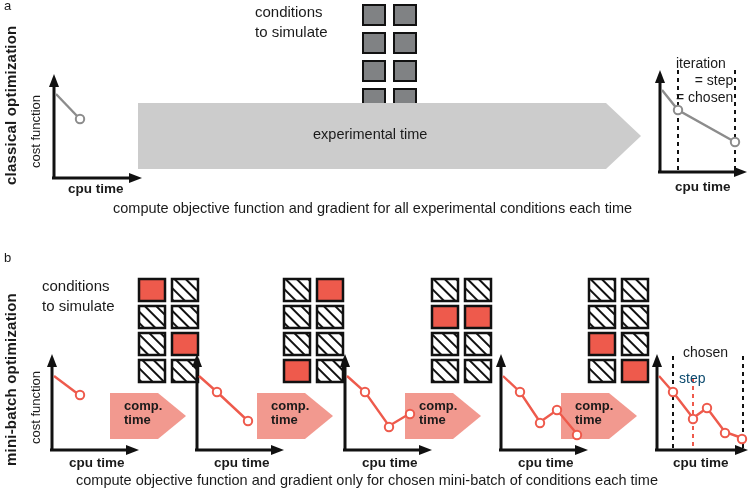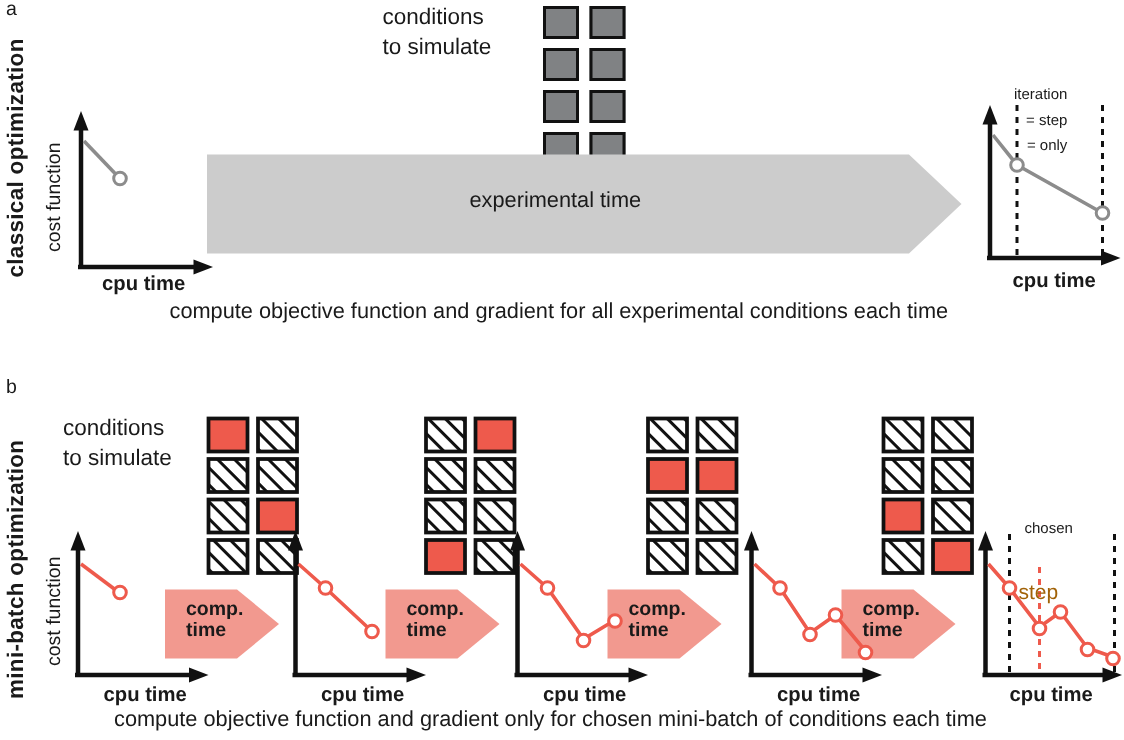--- a/index.html
+++ b/index.html
@@ -10,21 +10,21 @@
   .side-label{font-size:15px;font-weight:bold;letter-spacing:.2px;
      writing-mode:vertical-rl;transform:rotate(180deg);white-space:nowrap;
      text-align:center;}
   .caption{font-size:14.5px;white-space:nowrap;}
   .headtext{font-size:15px;line-height:19px;white-space:nowrap;}
   .axislabel{font-size:13.5px;white-space:nowrap;font-weight:bold;}
   .ylabel{font-size:13px;writing-mode:vertical-rl;transform:rotate(180deg);
      white-space:nowrap;}
   .arrowtext{font-size:14.5px;white-space:nowrap;}
   .arrowtext-sm{font-size:13px;line-height:14px;font-weight:bold;white-space:nowrap;}
-  .annot{font-size:10px;line-height:17px;white-space:nowrap;}
+  .annot{font-size:14px;line-height:17px;white-space:nowrap;}
   .annot-step{font-size:14px;white-space:nowrap;}
   svg{display:block;overflow:visible;}
   .sq-gray{background:#808284;border:2px solid #111111;box-sizing:border-box;}
 </style>
 </head>
 <body>
 
 <div class="abs panel-letter" style="left:4px;top:-2px;">a</div>
 
 <div class="abs side-label" style="left:2px;top:8px;width:22px;height:195px;">classical optimization</div>
@@ -81,21 +81,21 @@
     <polygon points="97,108 84,103 84,113" fill="#111"></polygon>
 
     <polyline points="12,26 28,46 85,78" fill="none" stroke="#8C8C8C" stroke-width="2.4"></polyline>
     <circle cx="28" cy="46" r="4.2" fill="#ffffff" stroke="#8C8C8C" stroke-width="2"></circle>
     <circle cx="85" cy="78" r="4.2" fill="#ffffff" stroke="#8C8C8C" stroke-width="2"></circle>
   </svg>
 </div>
 <div class="abs annot" style="left:676px;top:55px;text-align:left;">
   <div>iteration</div>
   <div style="text-align:right;">= step</div>
-  <div style="text-align:right;">= only</div>
+  <div style="text-align:right;">= chosen</div>
 </div>
 <div class="abs axislabel" style="left:675px;top:179px;">cpu time</div>
 
 <div class="abs caption" style="left:113px;top:200px;text-align:center;">compute objective function and gradient for all experimental conditions each time</div>
 
 <div class="abs panel-letter" style="left:4px;top:250px;">b</div>
 
 <div class="abs side-label" style="left:2px;top:285px;width:22px;height:190px;">mini-batch optimization</div>
 
 <div class="abs headtext" style="left:42px;top:276px;">conditions</div>
@@ -268,16 +268,16 @@
     <polygon points="103,102 90,97 90,107" fill="#111"></polygon>
     <polyline points="14,28 28,44 48,70 62,60 80,84 97,90" fill="none" stroke="#EE5A4C" stroke-width="2.4"></polyline>
     <circle cx="28" cy="44" r="4.2" fill="#ffffff" stroke="#EE5A4C" stroke-width="2"></circle>
     <circle cx="48" cy="71" r="4.2" fill="#ffffff" stroke="#EE5A4C" stroke-width="2"></circle>
     <circle cx="62" cy="60" r="4.2" fill="#ffffff" stroke="#EE5A4C" stroke-width="2"></circle>
     <circle cx="80" cy="85" r="4.2" fill="#ffffff" stroke="#EE5A4C" stroke-width="2"></circle>
     <circle cx="97" cy="91" r="4.2" fill="#ffffff" stroke="#EE5A4C" stroke-width="2"></circle>
   </svg>
 </div>
 <div class="abs annot" style="left:683px;top:344px;">chosen</div>
-<div class="abs annot-step" style="left:679px;top:386px;color:#a16207;">step</div>
+<div class="abs annot-step" style="left:679px;top:370px;color:#0c4a6e;">step</div>
 <div class="abs axislabel" style="left:673px;top:455px;">cpu time</div>
 
 <div class="abs caption" style="left:76px;top:472px;">compute objective function and gradient only for chosen mini-batch of conditions each time</div>
 
 </body></html>

